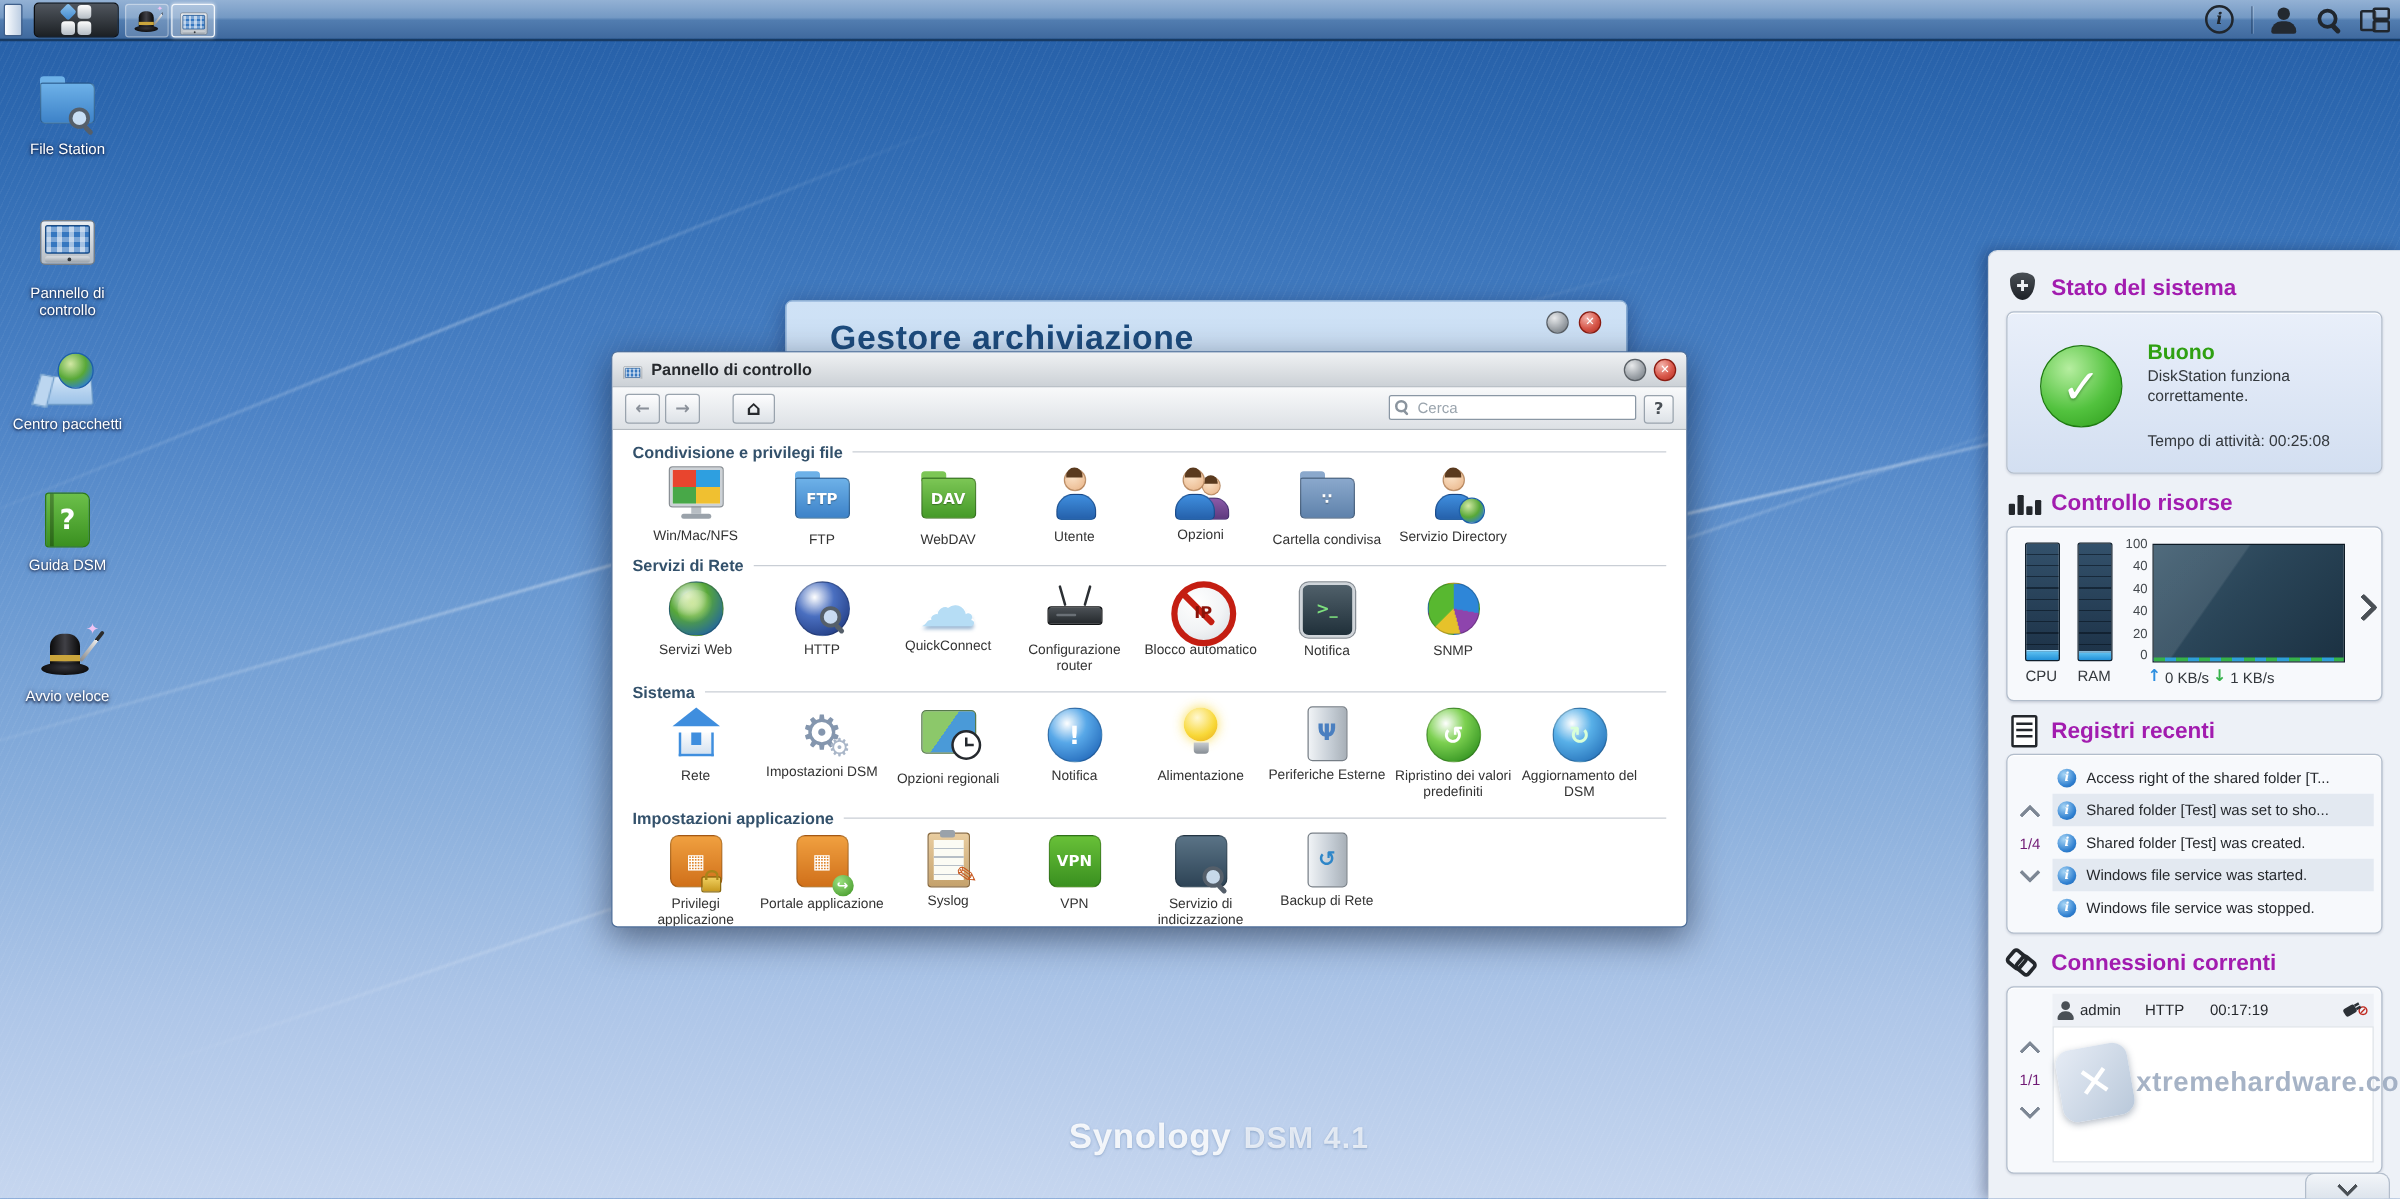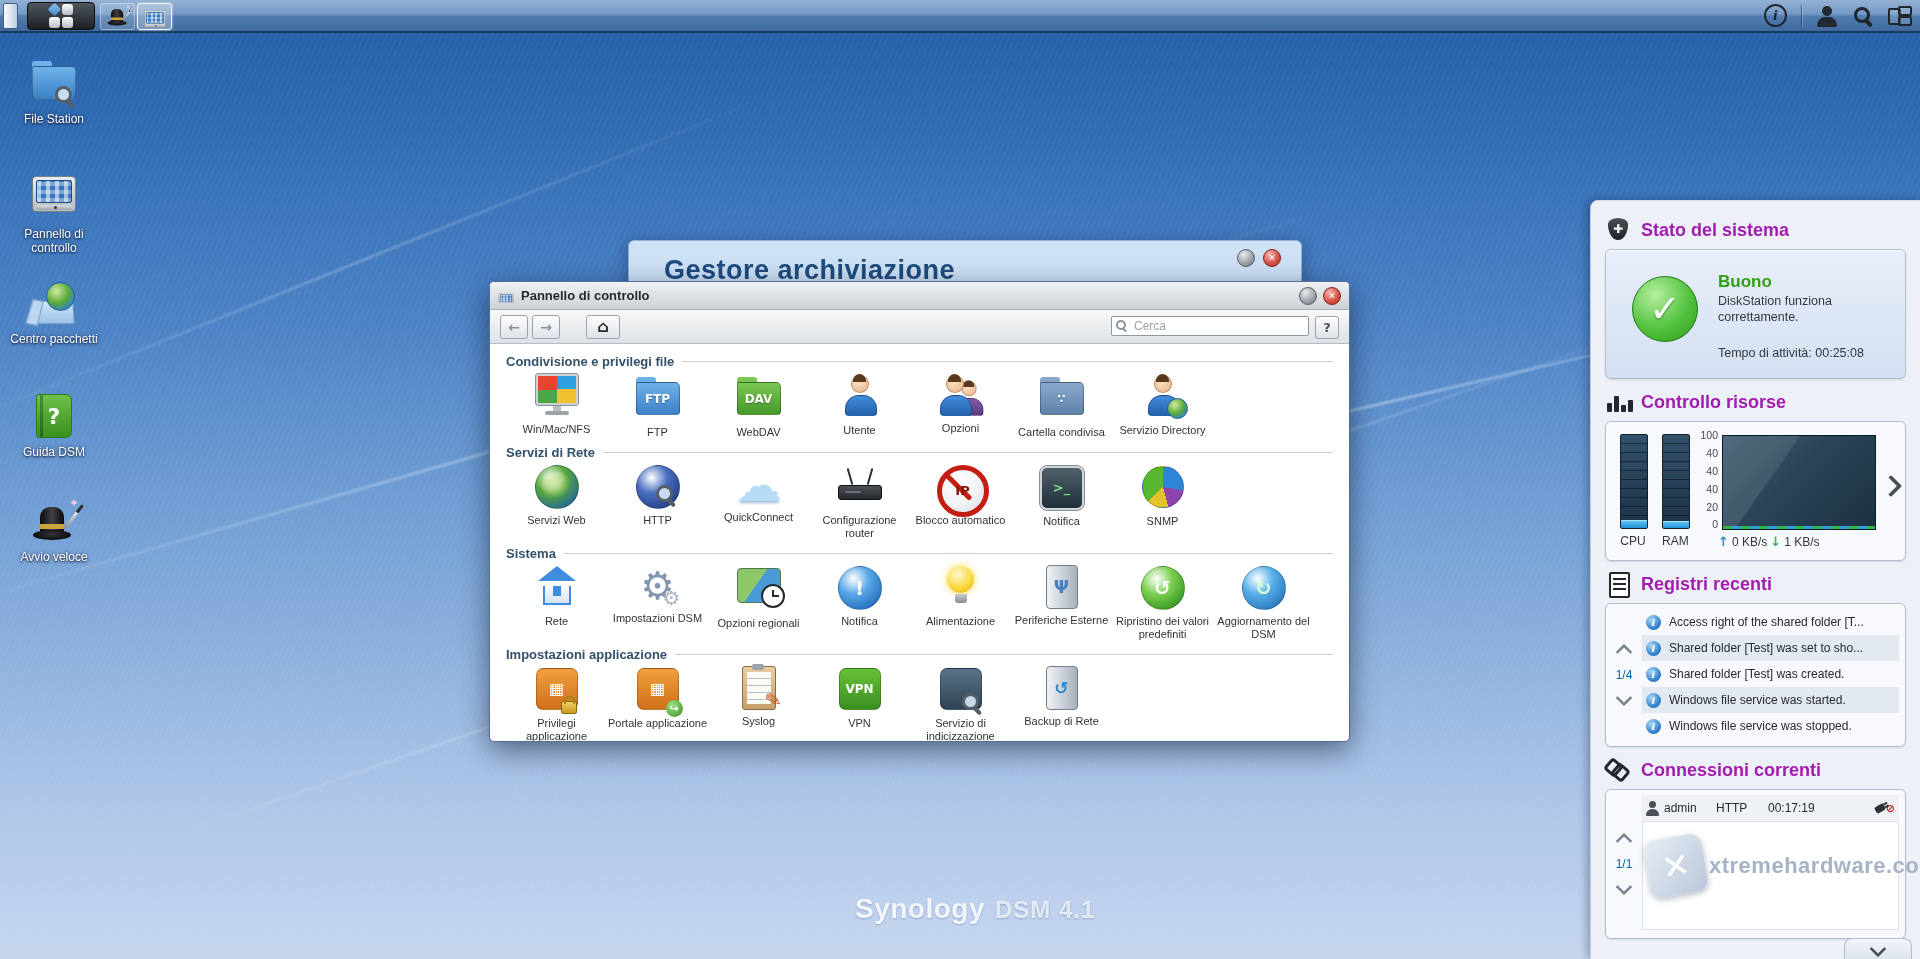--- a/index.html
+++ b/index.html
@@ -270,21 +270,21 @@
     background:repeating-linear-gradient(90deg,#35b24a 0 9px,#2e9fd8 9px 18px);}
   .net-legend{position:absolute;left:112px;top:112px;font-size:12px;color:#33383d;display:flex;align-items:center;gap:3px;}
   .arr{font-family:"DejaVu Sans",sans-serif;font-weight:bold;font-size:13px;}
   .arr.up{color:#2e8fe0;} .arr.dn{color:#35b24a;}
   .res-next{position:absolute;right:6px;top:56px;width:12px;height:12px;border-right:4px solid #4a5056;border-bottom:4px solid #4a5056;transform:rotate(-45deg);border-radius:2px;}
 
   
   .pag-col{position:absolute;left:0;top:0;bottom:0;width:36px;display:flex;flex-direction:column;align-items:center;justify-content:center;gap:10px;}
   .chev{width:9px;height:9px;border-right:3px solid #7d8794;border-bottom:3px solid #7d8794;border-radius:1px;}
   .chev.up{transform:rotate(-135deg);} .chev.down{transform:rotate(45deg);}
-  .pag-num{font-size:12px;color:#0369a1;}
+  .pag-num{font-size:12px;color:#701a75;}
 
   
   #logs-body{height:142px;}
   .log-rows{position:absolute;left:36px;right:6px;top:5px;}
   .log-row{display:flex;align-items:center;gap:8px;height:26px;padding:0 4px;}
   .log-row:nth-child(even){background:#e3e9f1;}
   .iball{width:15px;height:15px;border-radius:50%;flex:none;
     background:radial-gradient(circle at 35% 30%, #a8d6f6, #2e7fd0 65%, #1d5fa8);
     color:#fff;font:bold 10px "DejaVu Serif",serif;font-style:italic;display:flex;align-items:center;justify-content:center;}
   .log-text{font-size:12px;color:#26292d;white-space:nowrap;overflow:hidden;}

